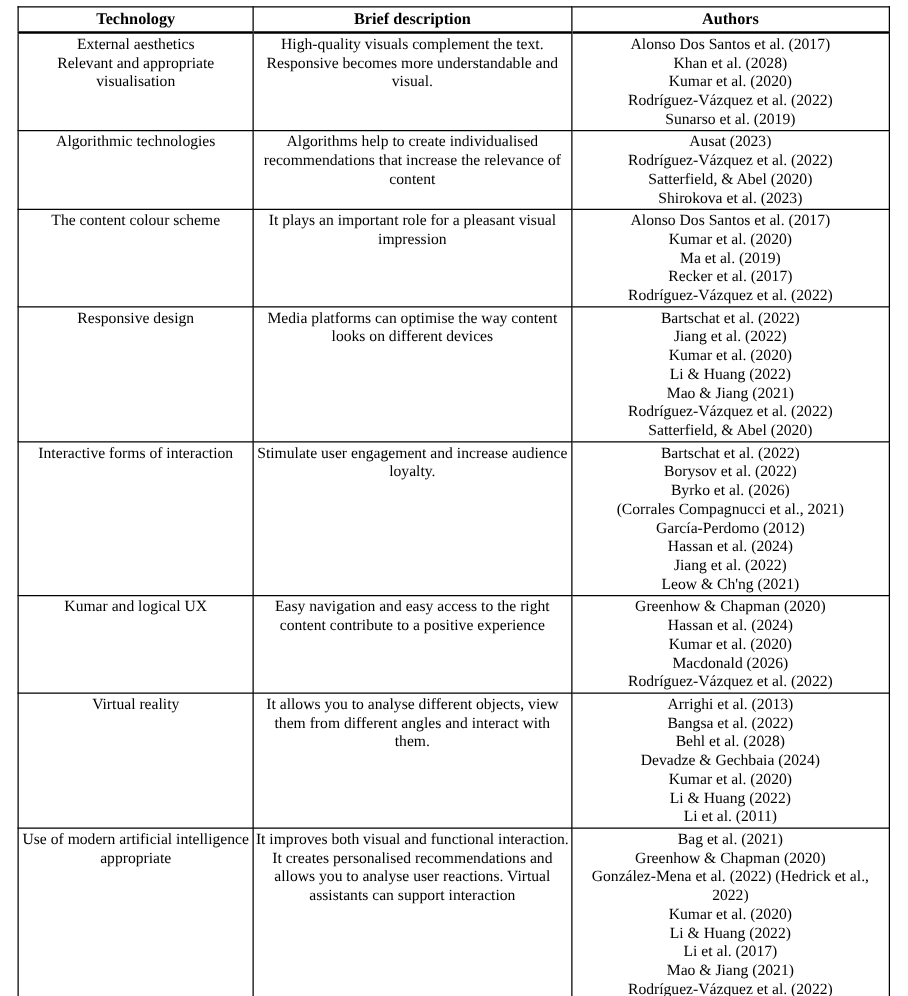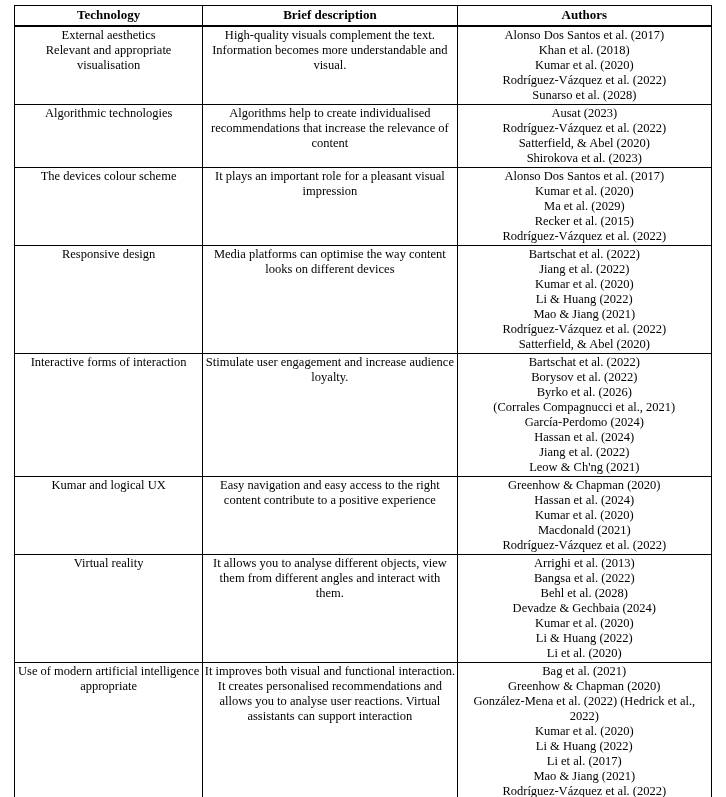--- a/index.html
+++ b/index.html
@@ -60,51 +60,51 @@
         <th>Brief description</th>
         <th>Authors</th>
       </tr>
     </thead>
     <tbody id="table-body">
         <tr>
           <td>
             <span class="technology-line">External aesthetics</span>
             <span class="technology-line">Relevant and appropriate visualisation</span>
           </td>
-          <td>High-quality visuals complement the text. Information becomes more understandable and visual.</td>
+          <td>High-quality visuals complement the text. Responsive becomes more understandable and visual.</td>
           <td>
             <span class="author-entry">Alonso Dos Santos et al. (2017)</span>
-            <span class="author-entry">Khan et al. (2018)</span>
+            <span class="author-entry">Khan et al. (2028)</span>
             <span class="author-entry">Kumar et al. (2020)</span>
             <span class="author-entry">Rodríguez-Vázquez et al. (2022)</span>
-            <span class="author-entry">Sunarso et al. (2028)</span>
+            <span class="author-entry">Sunarso et al. (2019)</span>
           </td>
         </tr>
         <tr>
           <td>
             <span class="technology-line">Algorithmic technologies</span>
           </td>
           <td>Algorithms help to create individualised recommendations that increase the relevance of content</td>
           <td>
             <span class="author-entry">Ausat (2023)</span>
             <span class="author-entry">Rodríguez-Vázquez et al. (2022)</span>
             <span class="author-entry">Satterfield, &amp; Abel (2020)</span>
             <span class="author-entry">Shirokova et al. (2023)</span>
           </td>
         </tr>
         <tr>
           <td>
-            <span class="technology-line">The devices colour scheme</span>
+            <span class="technology-line">The content colour scheme</span>
           </td>
           <td>It plays an important role for a pleasant visual impression</td>
           <td>
             <span class="author-entry">Alonso Dos Santos et al. (2017)</span>
             <span class="author-entry">Kumar et al. (2020)</span>
-            <span class="author-entry">Ma et al. (2029)</span>
-            <span class="author-entry">Recker et al. (2015)</span>
+            <span class="author-entry">Ma et al. (2019)</span>
+            <span class="author-entry">Recker et al. (2017)</span>
             <span class="author-entry">Rodríguez-Vázquez et al. (2022)</span>
           </td>
         </tr>
         <tr>
           <td>
             <span class="technology-line">Responsive design</span>
           </td>
           <td>Media platforms can optimise the way content looks on different devices</td>
           <td>
             <span class="author-entry">Bartschat et al. (2022)</span>
@@ -119,52 +119,52 @@
         <tr>
           <td>
             <span class="technology-line">Interactive forms of interaction</span>
           </td>
           <td>Stimulate user engagement and increase audience loyalty.</td>
           <td>
             <span class="author-entry">Bartschat et al. (2022)</span>
             <span class="author-entry">Borysov et al. (2022)</span>
             <span class="author-entry">Byrko et al. (2026)</span>
             <span class="author-entry">(Corrales Compagnucci et al., 2021)</span>
-            <span class="author-entry">García-Perdomo (2024)</span>
+            <span class="author-entry">García-Perdomo (2012)</span>
             <span class="author-entry">Hassan et al. (2024)</span>
             <span class="author-entry">Jiang et al. (2022)</span>
             <span class="author-entry">Leow &amp; Ch'ng (2021)</span>
           </td>
         </tr>
         <tr>
           <td>
             <span class="technology-line">Kumar and logical UX</span>
           </td>
           <td>Easy navigation and easy access to the right content contribute to a positive experience</td>
           <td>
             <span class="author-entry">Greenhow &amp; Chapman (2020)</span>
             <span class="author-entry">Hassan et al. (2024)</span>
             <span class="author-entry">Kumar et al. (2020)</span>
-            <span class="author-entry">Macdonald (2021)</span>
+            <span class="author-entry">Macdonald (2026)</span>
             <span class="author-entry">Rodríguez-Vázquez et al. (2022)</span>
           </td>
         </tr>
         <tr>
           <td>
             <span class="technology-line">Virtual reality</span>
           </td>
           <td>It allows you to analyse different objects, view them from different angles and interact with them.</td>
           <td>
             <span class="author-entry">Arrighi et al. (2013)</span>
             <span class="author-entry">Bangsa et al. (2022)</span>
             <span class="author-entry">Behl et al. (2028)</span>
             <span class="author-entry">Devadze &amp; Gechbaia (2024)</span>
             <span class="author-entry">Kumar et al. (2020)</span>
             <span class="author-entry">Li &amp; Huang (2022)</span>
-            <span class="author-entry">Li et al. (2020)</span>
+            <span class="author-entry">Li et al. (2011)</span>
           </td>
         </tr>
         <tr>
           <td>
             <span class="technology-line">Use of modern artificial intelligence appropriate</span>
           </td>
           <td>It improves both visual and functional interaction. It creates personalised recommendations and allows you to analyse user reactions. Virtual assistants can support interaction</td>
           <td>
             <span class="author-entry">Bag et al. (2021)</span>
             <span class="author-entry">Greenhow &amp; Chapman (2020)</span>

